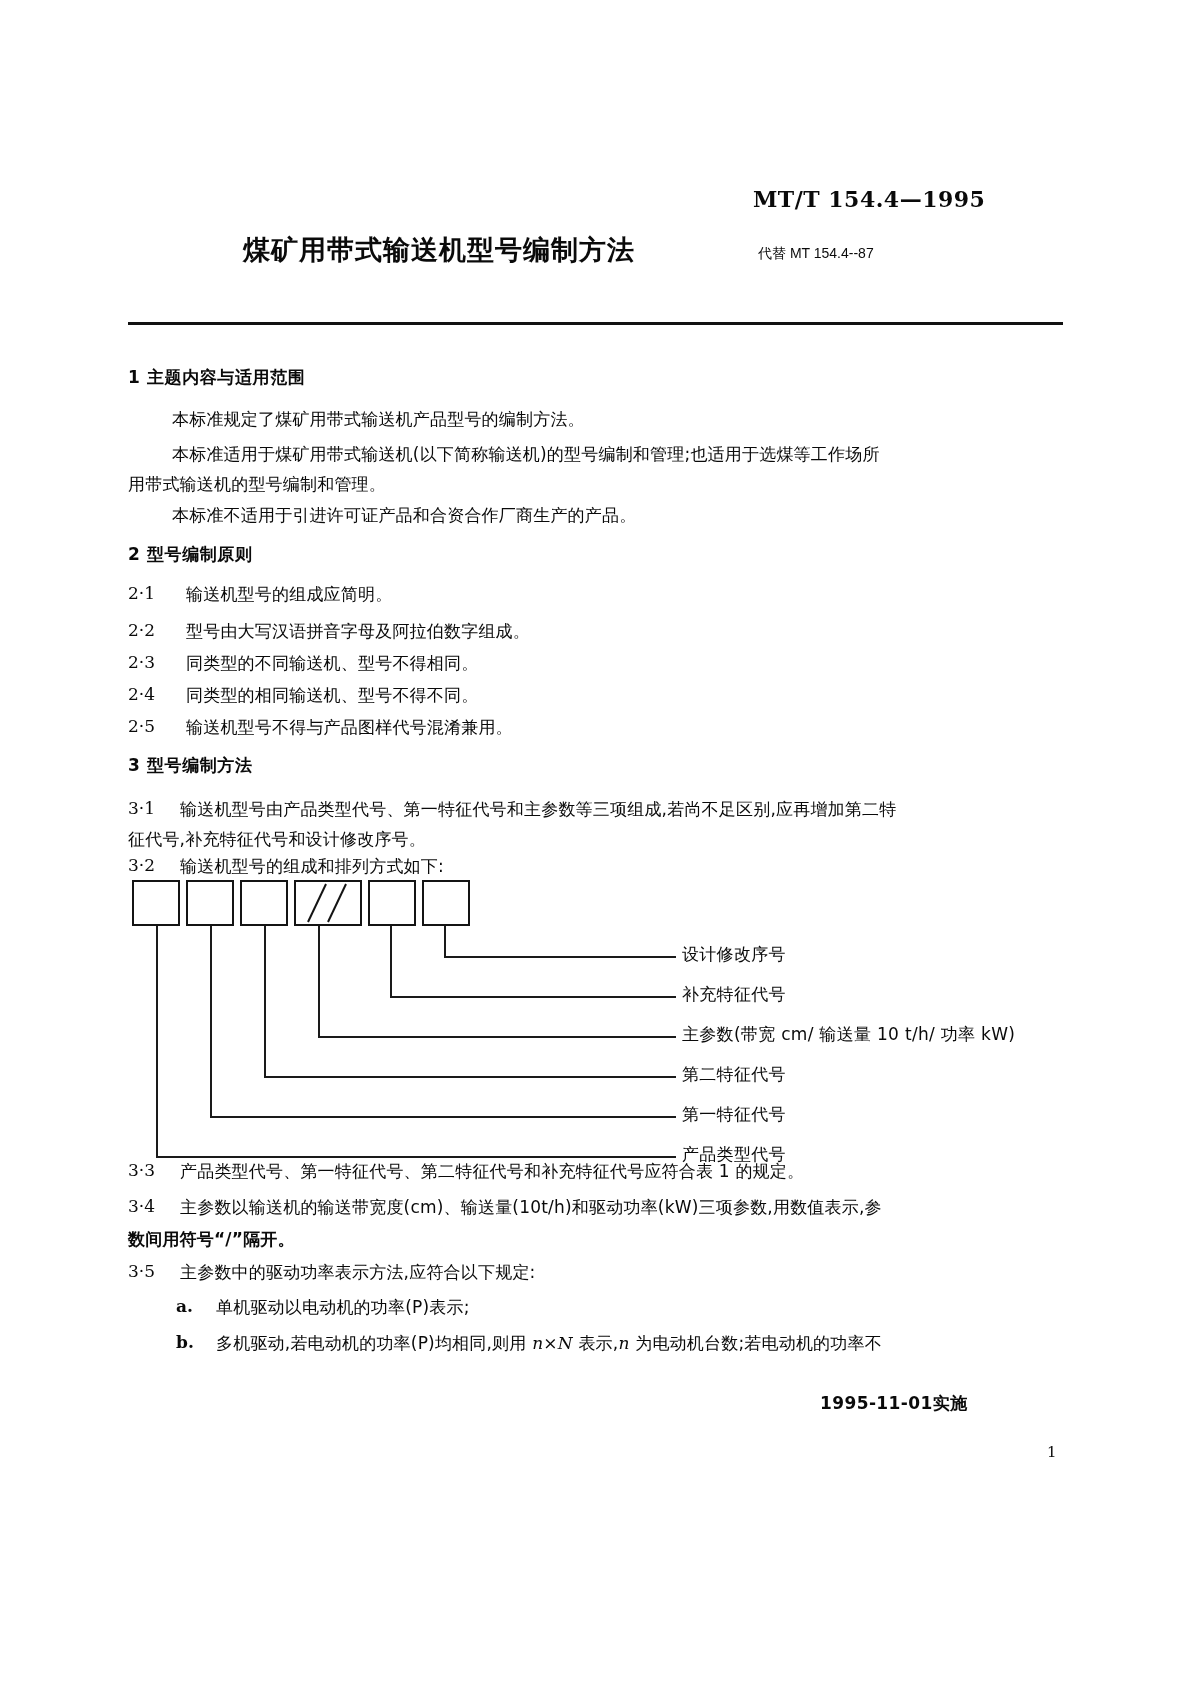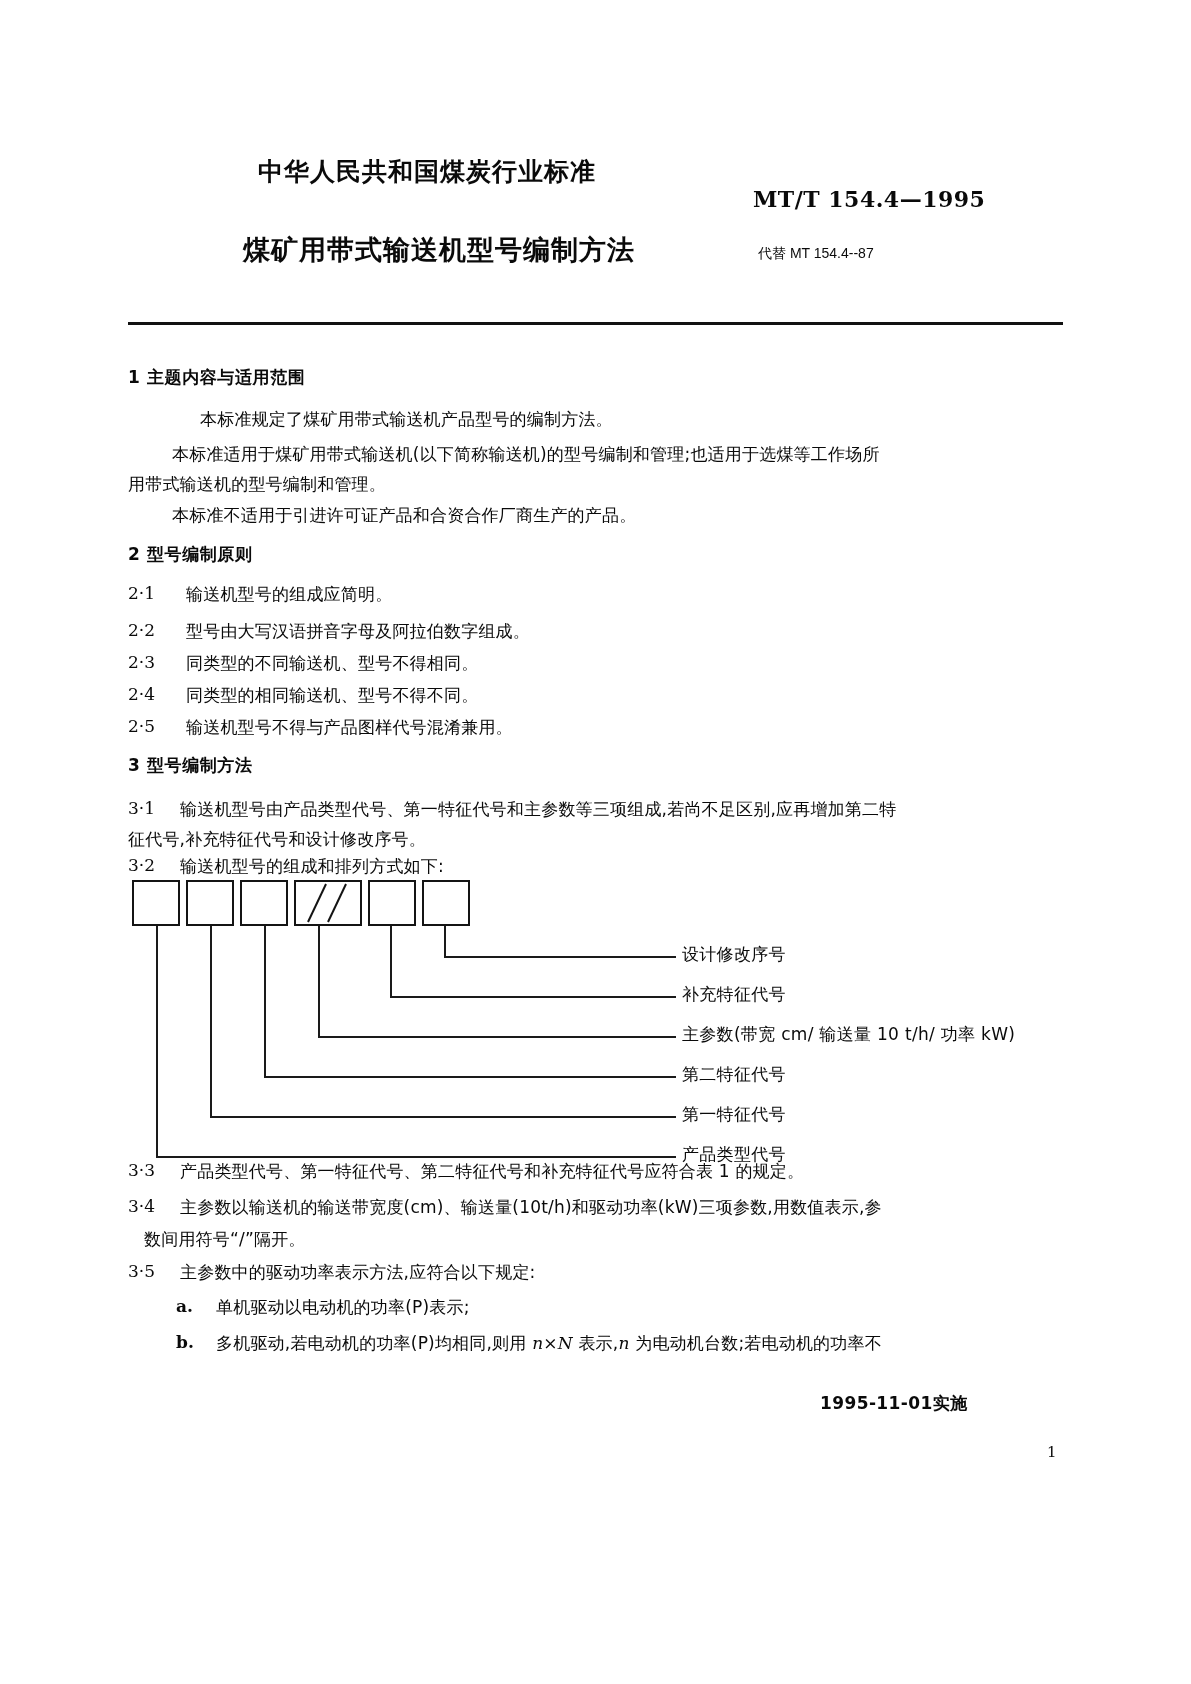--- a/index.html
+++ b/index.html
@@ -144,30 +144,29 @@
     font-size: 15px;
     font-family: "DejaVu Serif", "Liberation Serif", serif;
   }
 </style>
 </head>
 <body>
 
 <div class="page">
 
   <div class="hdr">
-    <div class="hdr-title-cn">中华人民共和国煤炭行业标准</div>
     <div class="hdr-std-no">MT/T  154.4—1995</div>
     <div class="hdr-doc-title">煤矿用带式输送机型号编制方法</div>
     <div class="hdr-replaces">代替 MT 154.4--87</div>
   </div>
   <div class="rule"></div>
 
   <div class="sec-head" style="left:128px; top:366px;">1  主题内容与适用范围</div>
 
-  <div class="para" style="left:172px; top:408px;margin-left:28px;">本标准规定了煤矿用带式输送机产品型号的编制方法。</div>
+  <div class="para" style="left:172px; top:408px;">本标准规定了煤矿用带式输送机产品型号的编制方法。</div>
 
   <div class="para" style="left:172px; top:443px;">本标准适用于煤矿用带式输送机(以下简称输送机)的型号编制和管理;也适用于选煤等工作场所</div>
   <div class="para" style="left:128px; top:473px;">用带式输送机的型号编制和管理。</div>
 
   <div class="para" style="left:172px; top:504px;">本标准不适用于引进许可证产品和合资合作厂商生产的产品。</div>
 
   <div class="sec-head" style="left:128px; top:543px;">2  型号编制原则</div>
 
   <div class="num" style="left:128px; top:583px;">2·1</div>
   <div class="para" style="left:186px; top:583px;">输送机型号的组成应简明。</div>
@@ -233,21 +232,21 @@
     <div class="dlabel" style="left:554px; top:187px;">第二特征代号</div>
     <div class="dlabel" style="left:554px; top:227px;">第一特征代号</div>
     <div class="dlabel" style="left:554px; top:267px;">产品类型代号</div>
   </div>
 
   <div class="num" style="left:128px; top:1160px;">3·3</div>
   <div class="para" style="left:180px; top:1160px;">产品类型代号、第一特征代号、第二特征代号和补充特征代号应符合表 1 的规定。</div>
 
   <div class="num" style="left:128px; top:1196px;">3·4</div>
   <div class="para" style="left:180px; top:1196px;">主参数以输送机的输送带宽度(cm)、输送量(10t/h)和驱动功率(kW)三项参数,用数值表示,参</div>
-  <div class="para" style="left:144px; top:1228px;">数间用符号“/”隔开。</div>
+  <div class="para" style="left:128px; top:1228px;font-weight:bold;">数间用符号“/”隔开。</div>
 
   <div class="num" style="left:128px; top:1261px;">3·5</div>
   <div class="para" style="left:180px; top:1261px;">主参数中的驱动功率表示方法,应符合以下规定:</div>
 
   <div class="num" style="left:176px; top:1296px; font-weight:bold;">a.</div>
   <div class="para" style="left:216px; top:1296px;">单机驱动以电动机的功率(P)表示;</div>
 
   <div class="num" style="left:176px; top:1332px; font-weight:bold;">b.</div>
   <div class="para" style="left:216px; top:1332px;"><span>多机驱动,若电动机的功率(P)均相同,则用 </span><span class="it">n×N</span><span> 表示,</span><span class="it">n</span><span> 为电动机台数;若电动机的功率不</span></div>
 

